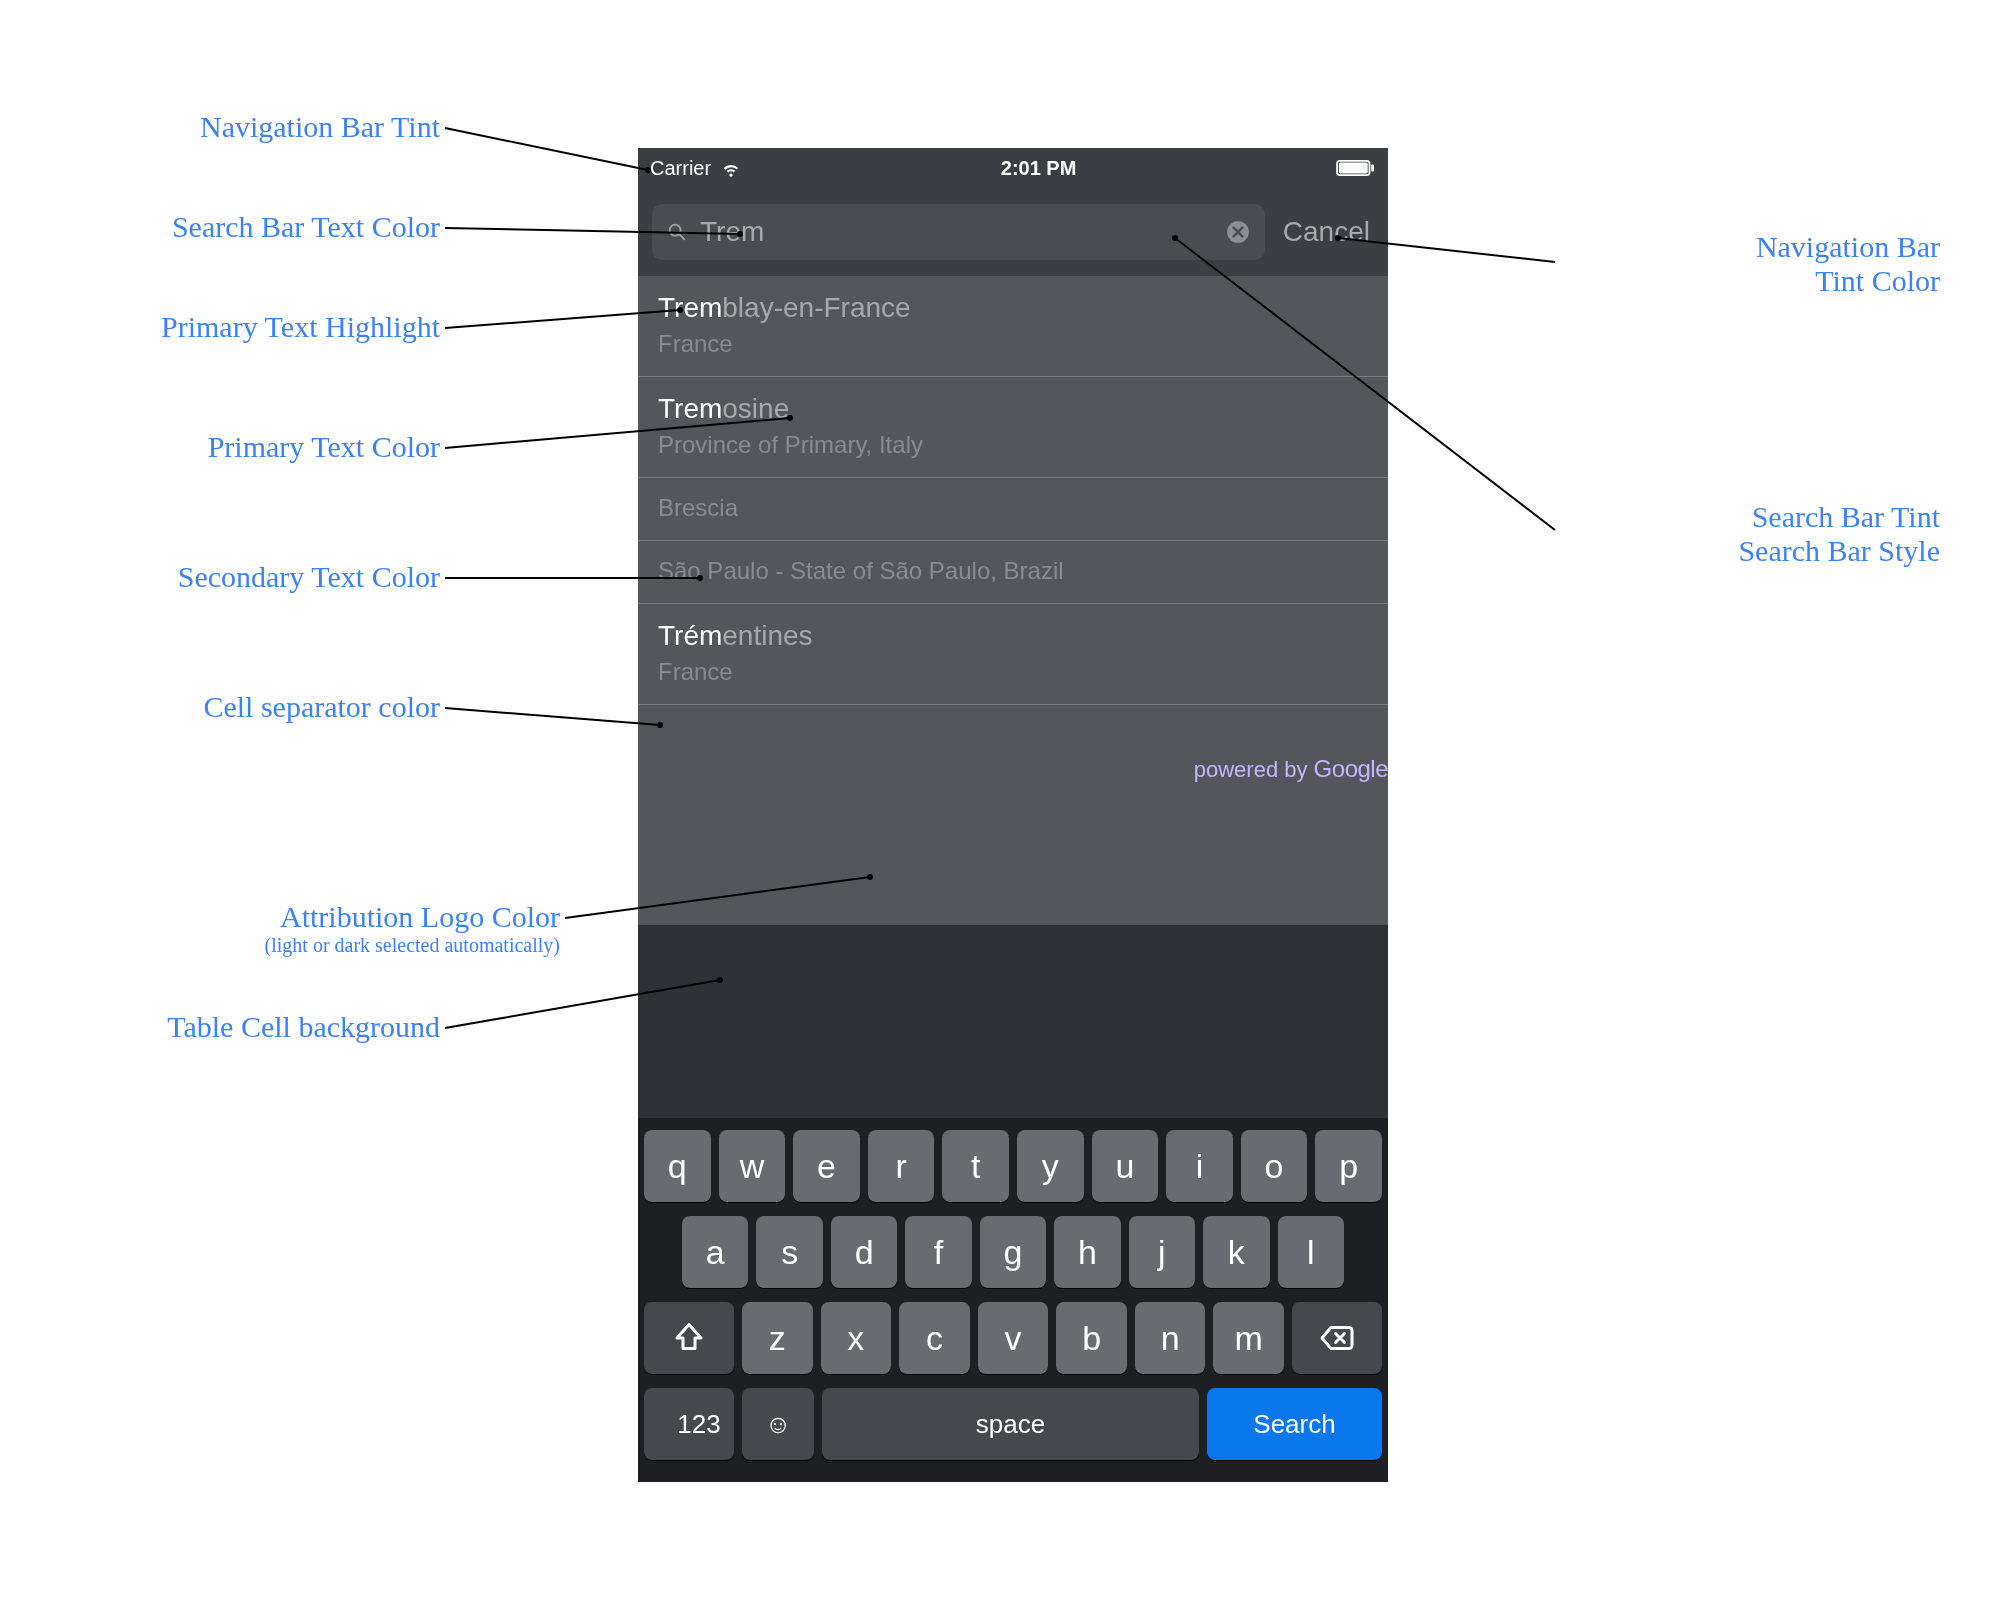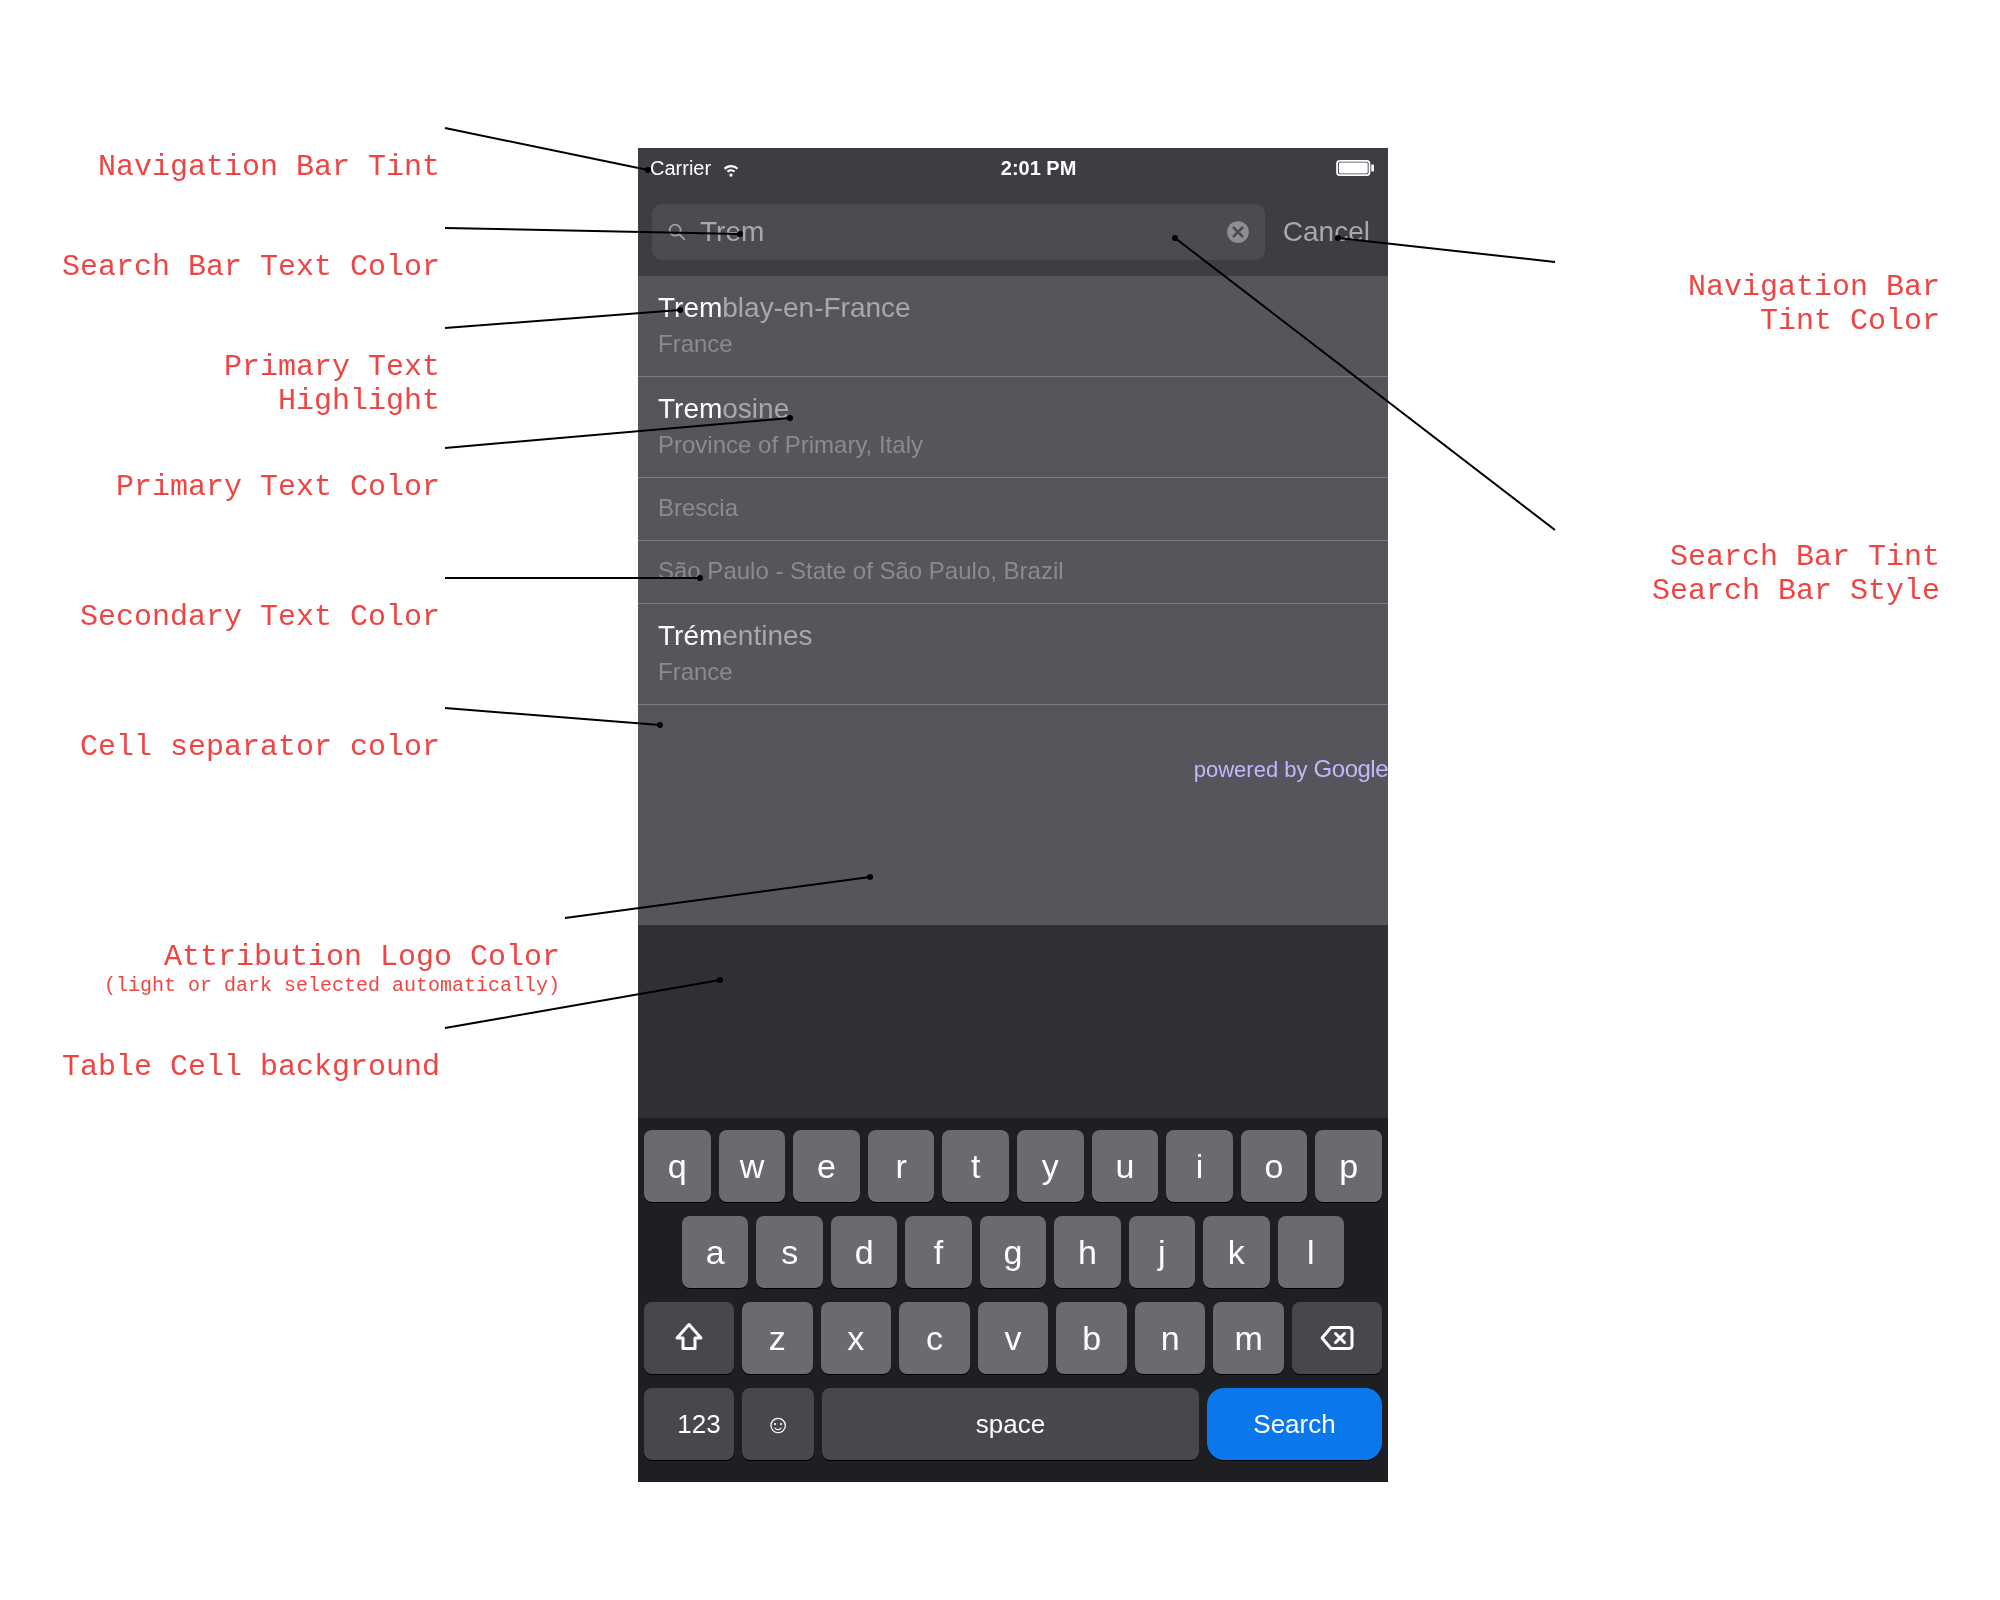--- a/index.html
+++ b/index.html
@@ -120,30 +120,29 @@
     box-shadow: 0 1px 0 #000;
   }
   .krow2 { padding: 0 38px; }
   .key-dark { background: #47484d; }
   .key-shift, .key-del { flex: 0 0 90px; }
   .key-shift svg, .key-del svg { width: 36px; height: 36px; display:block; }
   .krow4 .key { font-size: 26px; }
   .key-123 { flex: 0 0 90px; font-size:26px;padding-left:20px; }
   .key-emoji { flex: 0 0 72px; font-size:32px; }
   .key-space { flex: 1; font-size: 26px; }
-  .key-search { flex: 0 0 175px; background:#0b77ed; font-size:28px;border-radius:17px; }
+  .key-search { flex: 0 0 175px; background:#0b77ed; font-size:28px; }
 
   
   .anno {
     position: absolute;
     font-size: 30px;
-    color: #ef4444;
+    color: #3b82f6;
     text-align: right;
-    font-family: Liberation Mono, monospace;
-    margin-top: 40px;
+    font-family: Liberation Serif, serif;
   }
   .anno.right { text-align: right; }
   .anno .sub { font-size: 20px; display:block; }
   svg.lines { position:absolute; left:0; top:0; width:2000px; height:1600px; pointer-events:none; }
   svg.lines line { stroke:#000; stroke-width:2; }
   svg.lines circle { fill:#000; }
 </style>
 </head>
 <body>
 

